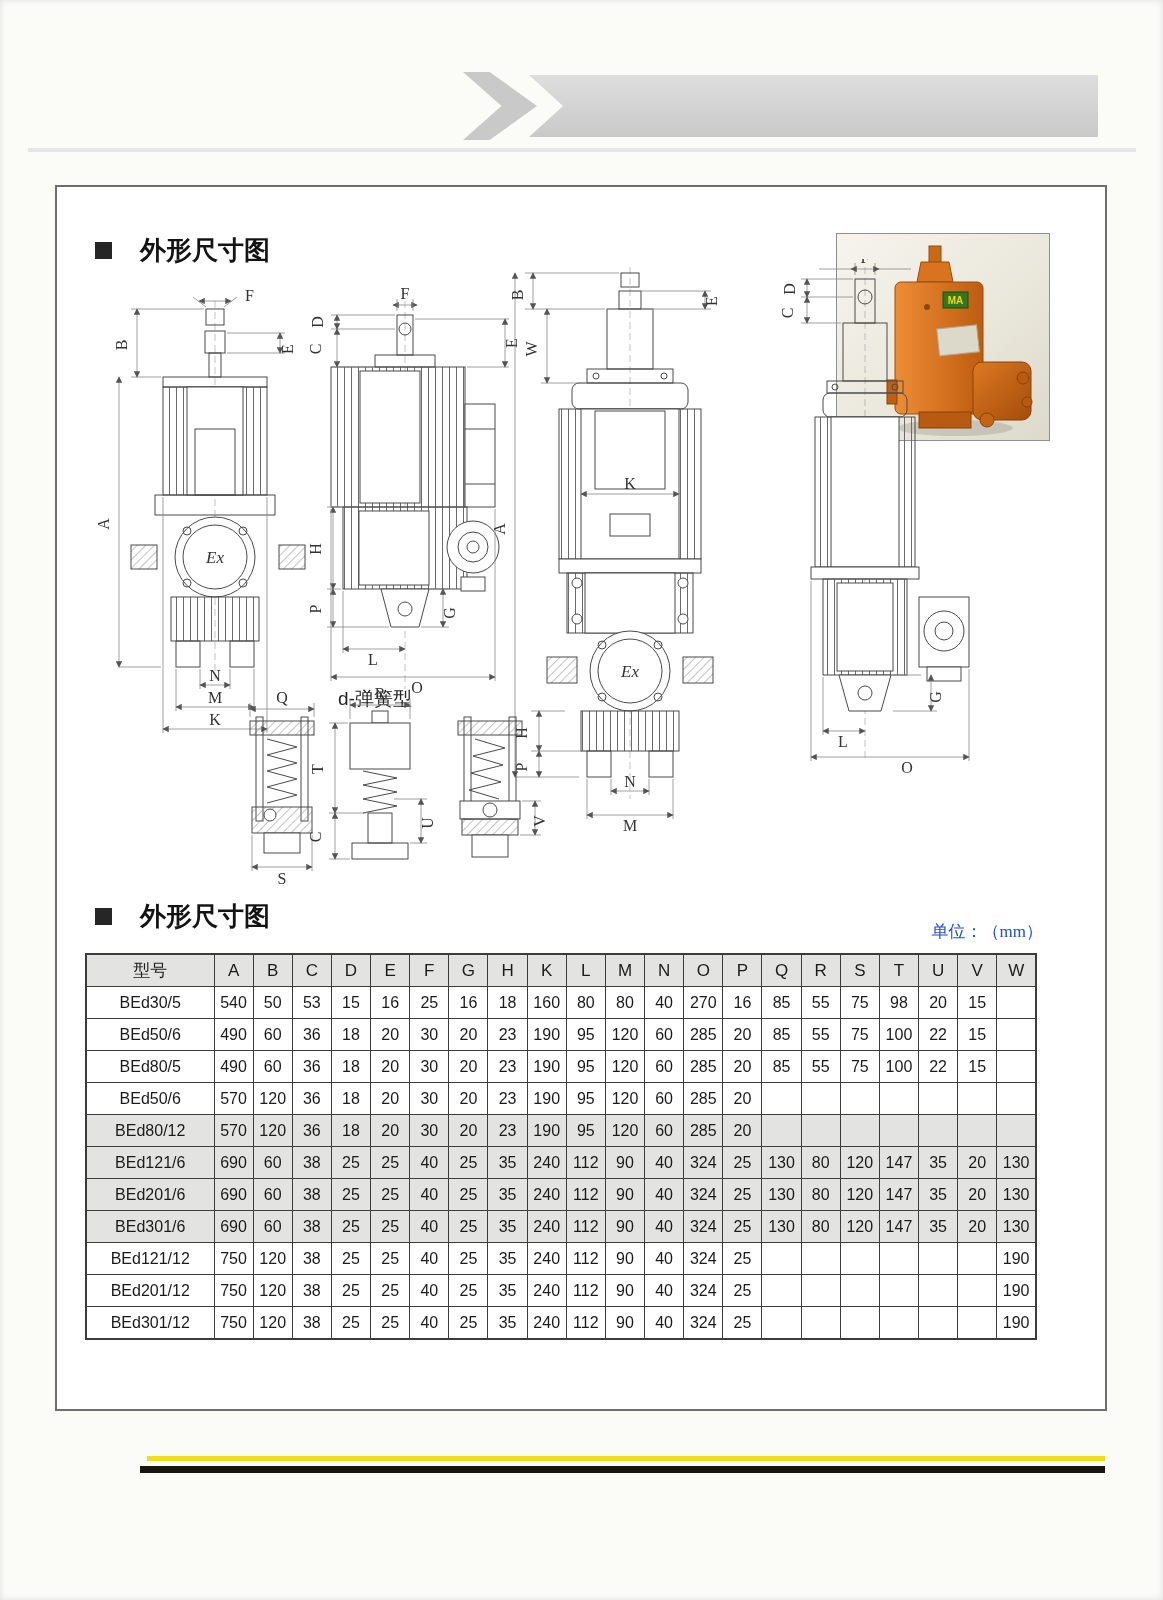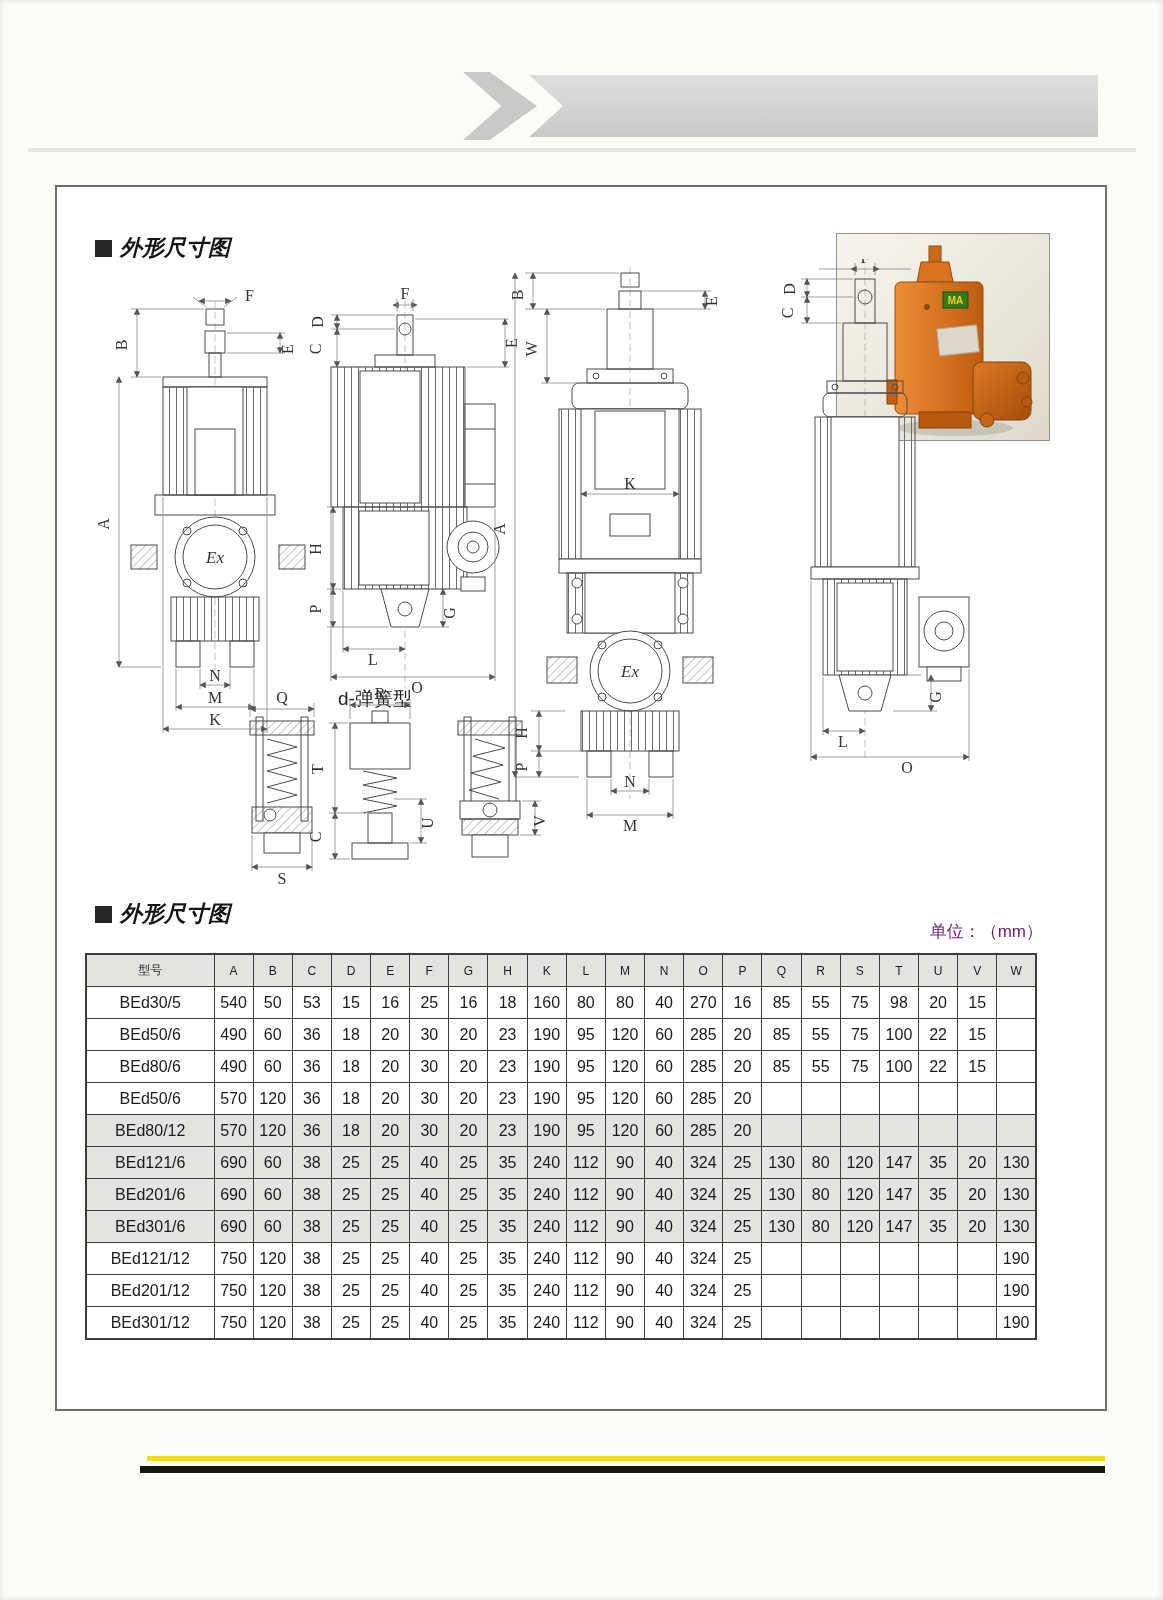--- a/index.html
+++ b/index.html
@@ -16,39 +16,39 @@
     clip-path:polygon(0 0,36% 0,100% 50%,36% 100%,0 100%,52% 50%);}
   .banner-band{position:absolute;left:529px;top:75px;width:569px;height:62px;
     background:linear-gradient(180deg,#dedede,#c9c9c9);
     clip-path:polygon(0 0,100% 0,100% 100%,0 100%,34px 50%);}
   .header-divider{position:absolute;left:28px;top:148px;width:1108px;height:4px;background:#e6e6e4;}
 
   
   .content-box{position:absolute;left:55px;top:185px;width:1048px;height:1222px;
     background:#ffffff;border:2px solid #6e6e6e;}
 
-  .section-heading{position:absolute;display:flex;align-items:center;gap:8px;
-    font-size:22px;font-weight:bold;color:#141414;font-style:italic;}
+  .section-heading{position:absolute;display:flex;align-items:center;gap:28px;
+    font-size:26px;font-weight:bold;color:#141414;}
   .section-heading .sq{width:17px;height:17px;background:#262626;flex:0 0 auto;}
 
   .drawing-svg{position:absolute;left:18px;top:72px;}
   .drawing-svg text{font-family:"Liberation Serif","DejaVu Serif",serif;font-size:16px;fill:#333;}
   .drawing-svg text.cn{font-family:"Liberation Sans",sans-serif;font-size:19px;fill:#222;}
   .drawing-svg text.ex{font-size:17px;font-style:italic;}
 
   .photo-box{position:absolute;left:779px;top:46px;width:212px;height:206px;
     border:1px solid #8f8f8f;background:linear-gradient(135deg,#f6f4ed 0%,#e9e6da 60%,#ddd9cb 100%);}
 
-  .unit-label{position:absolute;right:62px;top:733px;font-size:17px;color:#701a75;}
+  .unit-label{position:absolute;right:62px;top:733px;font-size:17px;color:#1d4ed8;font-family:Liberation Serif, serif;}
 
   .dim-table{position:absolute;left:28px;top:766px;width:952px;border-collapse:collapse;
     table-layout:fixed;border:2px solid #3c3c3c;}
   .dim-table th,.dim-table td{border:1px solid #3c3c3c;text-align:center;vertical-align:middle;
     padding:0;height:31px;font-size:16px;color:#1b1b1b;font-weight:normal;overflow:hidden;}
-  .dim-table th{background:#e3e3e1;font-size:12px;}
+  .dim-table th{background:#e3e3e1;font-size:17px;}
   .dim-table col.model{width:128px;}
   .dim-table tr.shaded td{background:#e3e3e1;}
   .dim-table td.model{font-size:16px;margin-top:12px;}
 
   
   .stripe-yellow{position:absolute;left:147px;top:1456px;width:958px;height:5px;background:#F0DC20;}
   .stripe-black{position:absolute;left:140px;top:1466px;width:965px;height:7px;background:#17170f;}
 </style>
 </head>
 <body>
@@ -498,21 +498,21 @@
             <td>20</td>
             <td>85</td>
             <td>55</td>
             <td>75</td>
             <td>100</td>
             <td>22</td>
             <td>15</td>
             <td></td>
           </tr>
           <tr>
-            <td class="model">BEd80/6</td>
+            <td class="model">BEd80/5</td>
             <td>490</td>
             <td>60</td>
             <td>36</td>
             <td>18</td>
             <td>20</td>
             <td>30</td>
             <td>20</td>
             <td>23</td>
             <td>190</td>
             <td>95</td>

